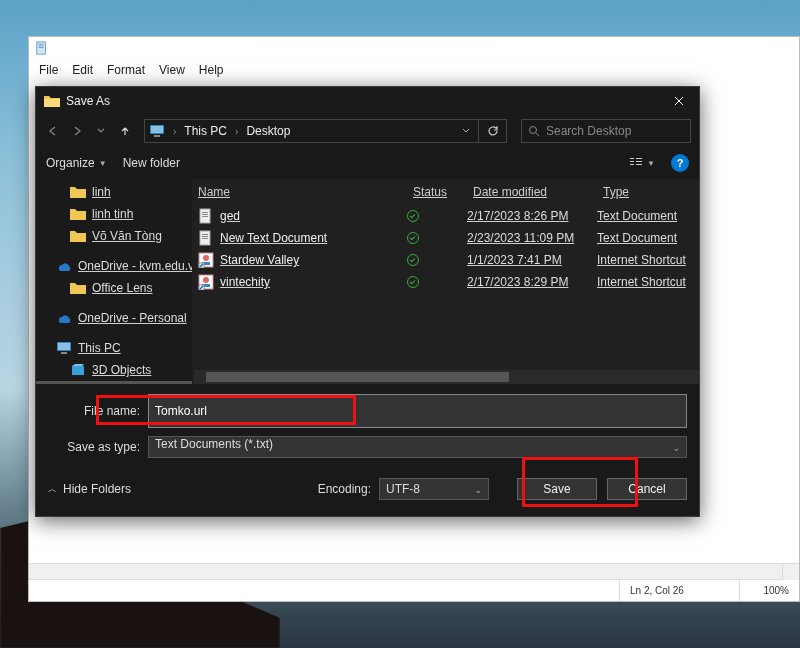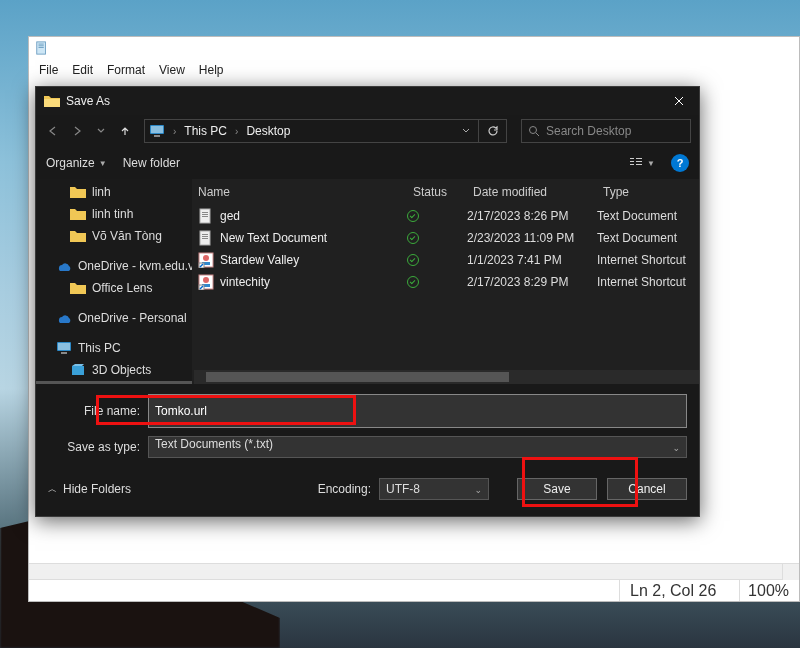--- a/index.html
+++ b/index.html
@@ -32,21 +32,21 @@
     display: flex;
     flex-direction: column;
   }
   .titlebar { display: flex; align-items: center; height: 22px; padding: 0 6px; background: #fff; color: #555; font-size: 12px; }
   .titlebar .icon { width: 14px; height: 14px; margin-right: 6px; }
   .menubar { display: flex; gap: 2px; padding: 2px 4px; background: #fff; color: #222; font-size: 12px; }
   .menubar span { padding: 2px 6px; }
   .textarea { flex: 1; background: #fff; }
   .scrollbar-h { height: 16px; background: #f0f0f0; border-top: 1px solid #ddd; position: relative; }
   .scrollbar-h::after { content:''; position:absolute; right:0; top:0; width:16px; height:16px; background:#f0f0f0; border-left:1px solid #ddd;}
-  .statusbar { height: 22px; display: flex; align-items: center; border-top: 1px solid #ddd; font-size: 16px; color: #333; padding-left: 41px; }
+  .statusbar { height: 22px; display: flex; align-items: center; border-top: 1px solid #ddd; font-size: 10px; color: #333; padding-left: 41px; }
   .statusbar .spacer { flex: 1; }
   .statusbar .cell { padding: 0 10px; border-left: 1px solid #ddd; height: 100%; display:flex; align-items:center; }
 
   
   .dialog {
     position: absolute;
     top: 86px;
     left: 35px;
     width: 665px;
     background: #202020;
@@ -75,29 +75,29 @@
 
   .toolbar { display:flex; align-items:center; height: 32px; padding: 0 10px; gap: 16px; background:#191919;}
   .toolbar .btn { display:flex; align-items:center; gap:4px; font-size:12px; color:#ddd;}
   .toolbar .btn .cv { font-size:8px; color:#aaa;}
   .toolbar .fill { flex:1; }
   .viewbtn { display:flex; align-items:center; gap:4px;}
   .viewbtn svg { width:14px; height:14px;}
   .help { width:18px; height:18px; border-radius:50%; background:#0078d4; color:#fff; display:flex; align-items:center; justify-content:center; font-size:11px; font-weight:bold;}
 
   .body { display:flex; height: 205px; background:#202020; }
-  .sidebar { width: 156px; overflow:hidden; background:#1a1a1a; border-right:0px solid #333;}
+  .sidebar { width: 156px; overflow:hidden; background:#1a1a1a; border-right:0px solid #333;text-decoration:underline;}
   .tree { list-style:none; padding: 2px 0;}
   .tree li { display:flex; align-items:center; height:22px; padding-left: 20px; font-size:12px; color:#ddd; white-space:nowrap; overflow:hidden;}
   .tree li.sel { background:#555; color:#fff;}
   .tree li .ticon { width:16px; height:14px; margin-right:6px; flex-shrink:0;}
   .tree li.indent { padding-left: 34px;}
   .tree li.sep { height:8px;}
 
-  .filepane { flex:1; display:flex; flex-direction:column; background:#202020;}
+  .filepane { flex:1; display:flex; flex-direction:column; background:#202020;text-decoration:underline;}
   .cols { display:flex; height:26px; align-items:center; border-bottom:0px solid #333; font-size:12px; color:#ccc; padding-left:6px;}
   .col-name { flex: 0 0 215px; }
   .col-status { flex: 0 0 60px;}
   .col-date { flex: 0 0 130px;}
   .col-type { flex: 1;}
   .rows { flex:1; overflow:hidden;}
   .row { display:flex; align-items:center; height:22px; font-size:12px; color:#eee; padding-left:6px;}
   .row .ricon { width:16px; height:16px; margin-right:6px; flex-shrink:0;}
   .c-name { flex:0 0 209px; display:flex; align-items:center;}
   .c-status { flex:0 0 60px; display:flex; align-items:center;}

